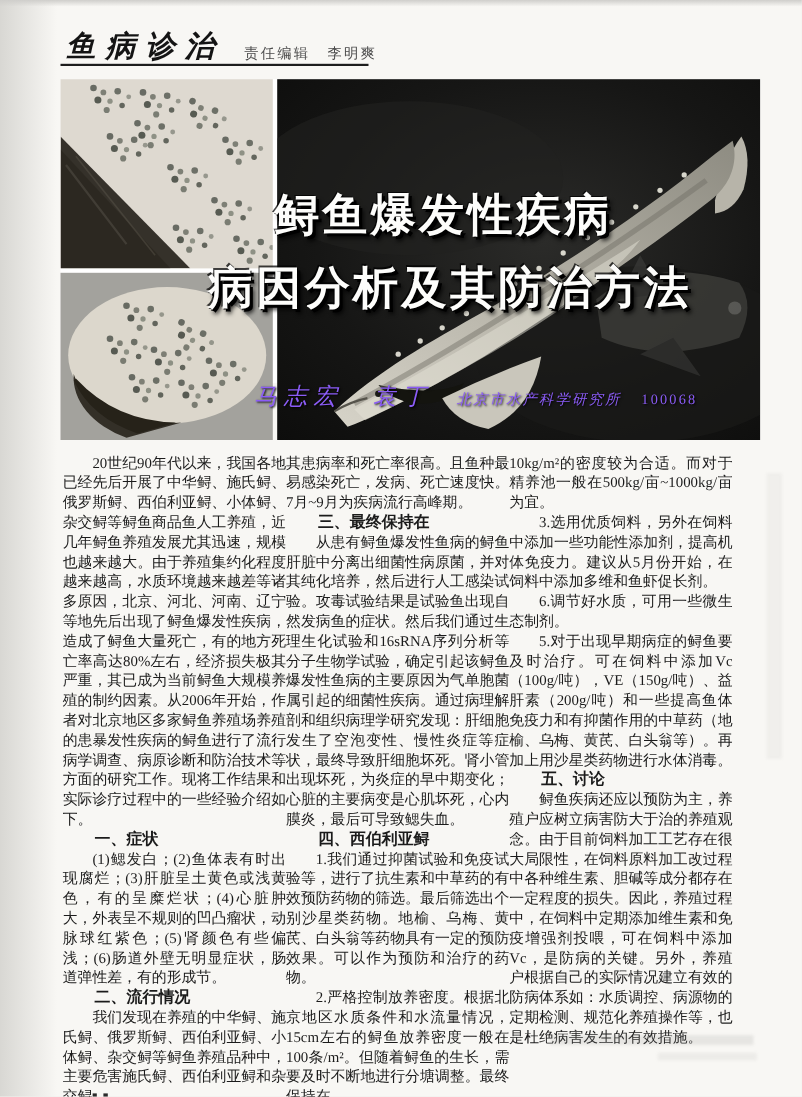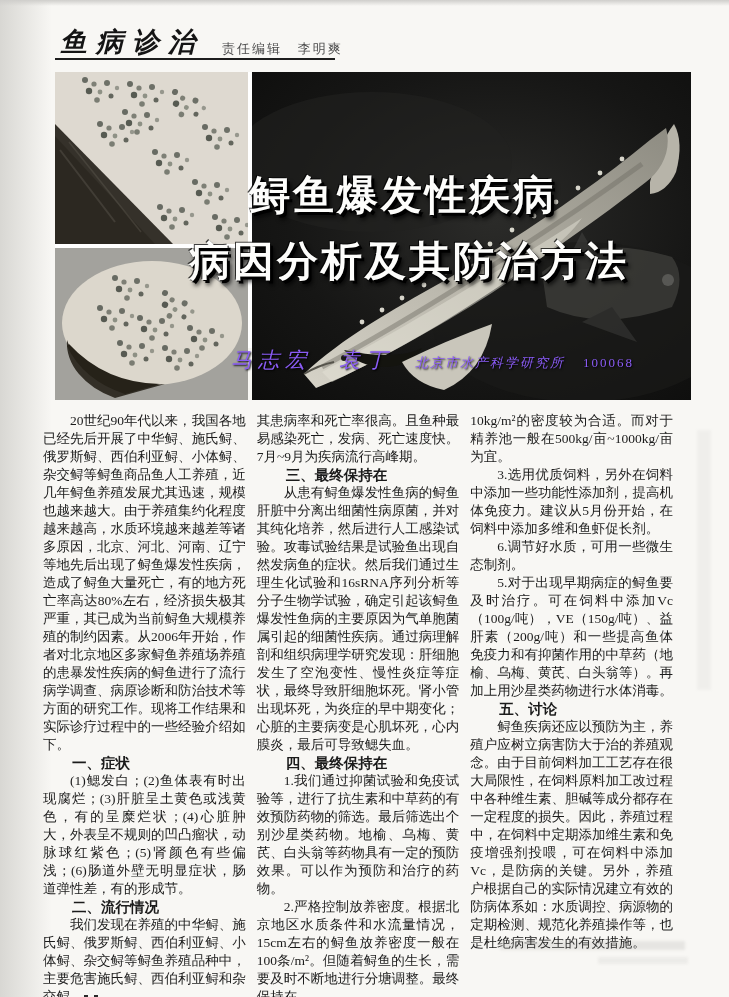--- a/index.html
+++ b/index.html
@@ -28,22 +28,22 @@
     text-shadow:3px 3px 0 #000,1px 1px 0 #000,-1px -1px 0 rgba(0,0,0,.75),4px 5px 4px rgba(0,0,0,.8);}
   .hero-title.l1{left:194px;top:96px;}
   .hero-title.l2{left:134px;top:162px;}
   .byline{position:absolute;left:176px;top:274px;color:#8b5cf6;white-space:nowrap;
     text-shadow:1px 1px 2px #000;}
   .byline .names{font-size:21px;font-style:italic;letter-spacing:6px;}
   .byline .affil{font-size:13px;font-style:italic;letter-spacing:2px;margin-left:18px;}
   .byline .zip{font-size:13px;margin-left:14px;letter-spacing:2px;}
 
   
-  .columns{position:absolute;left:43px;top:412px;width:630px;height:545px;
-    display:flex;gap:11px;}
+  .columns{position:absolute;left:57px;top:412px;width:630px;height:545px;
+    display:flex;}
   .col{width:203px;font-size:13.5px;line-height:18px;color:#1b1b1b;text-align:justify;
     text-justify:inter-ideograph;}
   .col p{margin:0;text-indent:2em;}
   .col p.cont{text-indent:0;}
   .col p.heading{font-weight:bold;font-family:"Liberation Sans","DejaVu Sans",sans-serif;
     font-size:14.5px;}
 
   
   .ghost{position:absolute;background:#8b8b88;filter:blur(1.5px);}
   .g1{left:500px;top:941px;width:185px;height:9px;opacity:.16;}
@@ -187,21 +187,21 @@
       <p class="heading">一、症状</p>
       <p>(1)鳃发白；(2)鱼体表有时出现腐烂；(3)肝脏呈土黄色或浅黄色，有的呈糜烂状；(4)心脏肿大，外表呈不规则的凹凸瘤状，动脉球红紫色；(5)肾颜色有些偏浅；(6)肠道外壁无明显症状，肠道弹性差，有的形成节。</p>
       <p class="heading">二、流行情况</p>
       <p>我们发现在养殖的中华鲟、施氏鲟、俄罗斯鲟、西伯利亚鲟、小体鲟、杂交鲟等鲟鱼养殖品种中，主要危害施氏鲟、西伯利亚鲟和杂交鲟，</p>
     </div>
 
     <div class="col">
       <p class="cont">其患病率和死亡率很高。且鱼种最易感染死亡，发病、死亡速度快。7月~9月为疾病流行高峰期。</p>
       <p class="heading">三、最终保持在</p>
       <p>从患有鲟鱼爆发性鱼病的鲟鱼肝脏中分离出细菌性病原菌，并对其纯化培养，然后进行人工感染试验。攻毒试验结果是试验鱼出现自然发病鱼的症状。然后我们通过生理生化试验和16sRNA序列分析等分子生物学试验，确定引起该鲟鱼爆发性鱼病的主要原因为气单胞菌属引起的细菌性疾病。通过病理解剖和组织病理学研究发现：肝细胞发生了空泡变性、慢性炎症等症状，最终导致肝细胞坏死。肾小管出现坏死，为炎症的早中期变化；心脏的主要病变是心肌坏死，心内膜炎，最后可导致鳃失血。</p>
-      <p class="heading">四、最终保持在</p>
+      <p class="heading">四、西伯利亚鲟</p>
       <p>1.我们通过抑菌试验和免疫试验等，进行了抗生素和中草药的有效预防药物的筛选。最后筛选出个别沙星类药物。地榆、乌梅、黄芪、白头翁等药物具有一定的预防效果。可以作为预防和治疗的药物。</p>
       <p>2.严格控制放养密度。根据北京地区水质条件和水流量情况，15cm左右的鲟鱼放养密度一般在100条/m²。但随着鲟鱼的生长，需要及时不断地进行分塘调整。最终保持在</p>
     </div>
 
     <div class="col">
       <p class="cont">10kg/m²的密度较为合适。而对于精养池一般在500kg/亩~1000kg/亩为宜。</p>
       <p>3.选用优质饲料，另外在饲料中添加一些功能性添加剂，提高机体免疫力。建议从5月份开始，在饲料中添加多维和鱼虾促长剂。</p>
       <p>6.调节好水质，可用一些微生态制剂。</p>
       <p>5.对于出现早期病症的鲟鱼要及时治疗。可在饲料中添加Vc（100g/吨），VE（150g/吨）、益肝素（200g/吨）和一些提高鱼体免疫力和有抑菌作用的中草药（地榆、乌梅、黄芪、白头翁等）。再加上用沙星类药物进行水体消毒。</p>
       <p class="heading">五、讨论</p>

